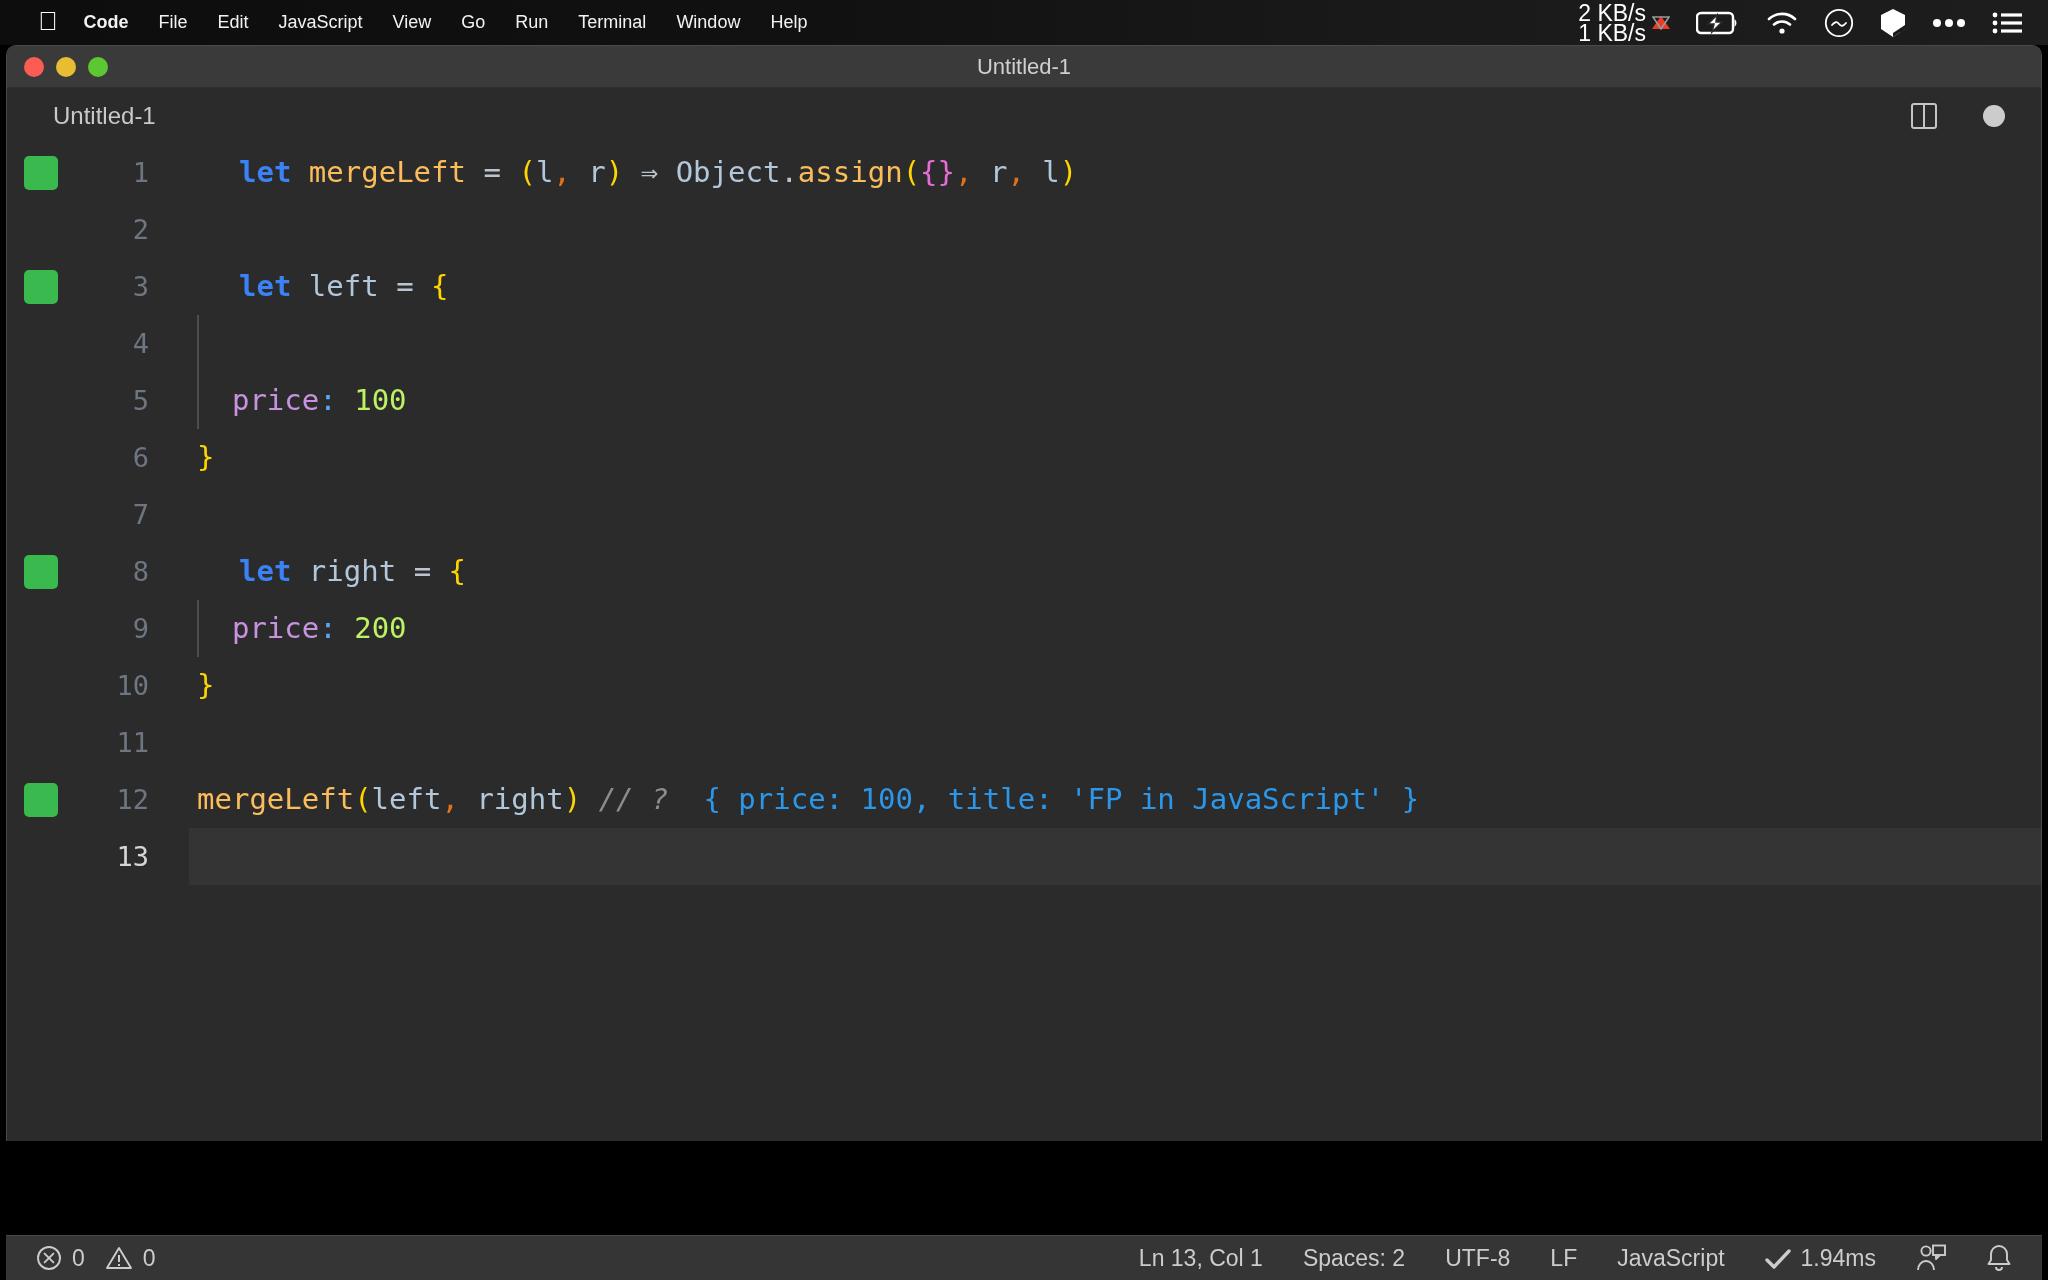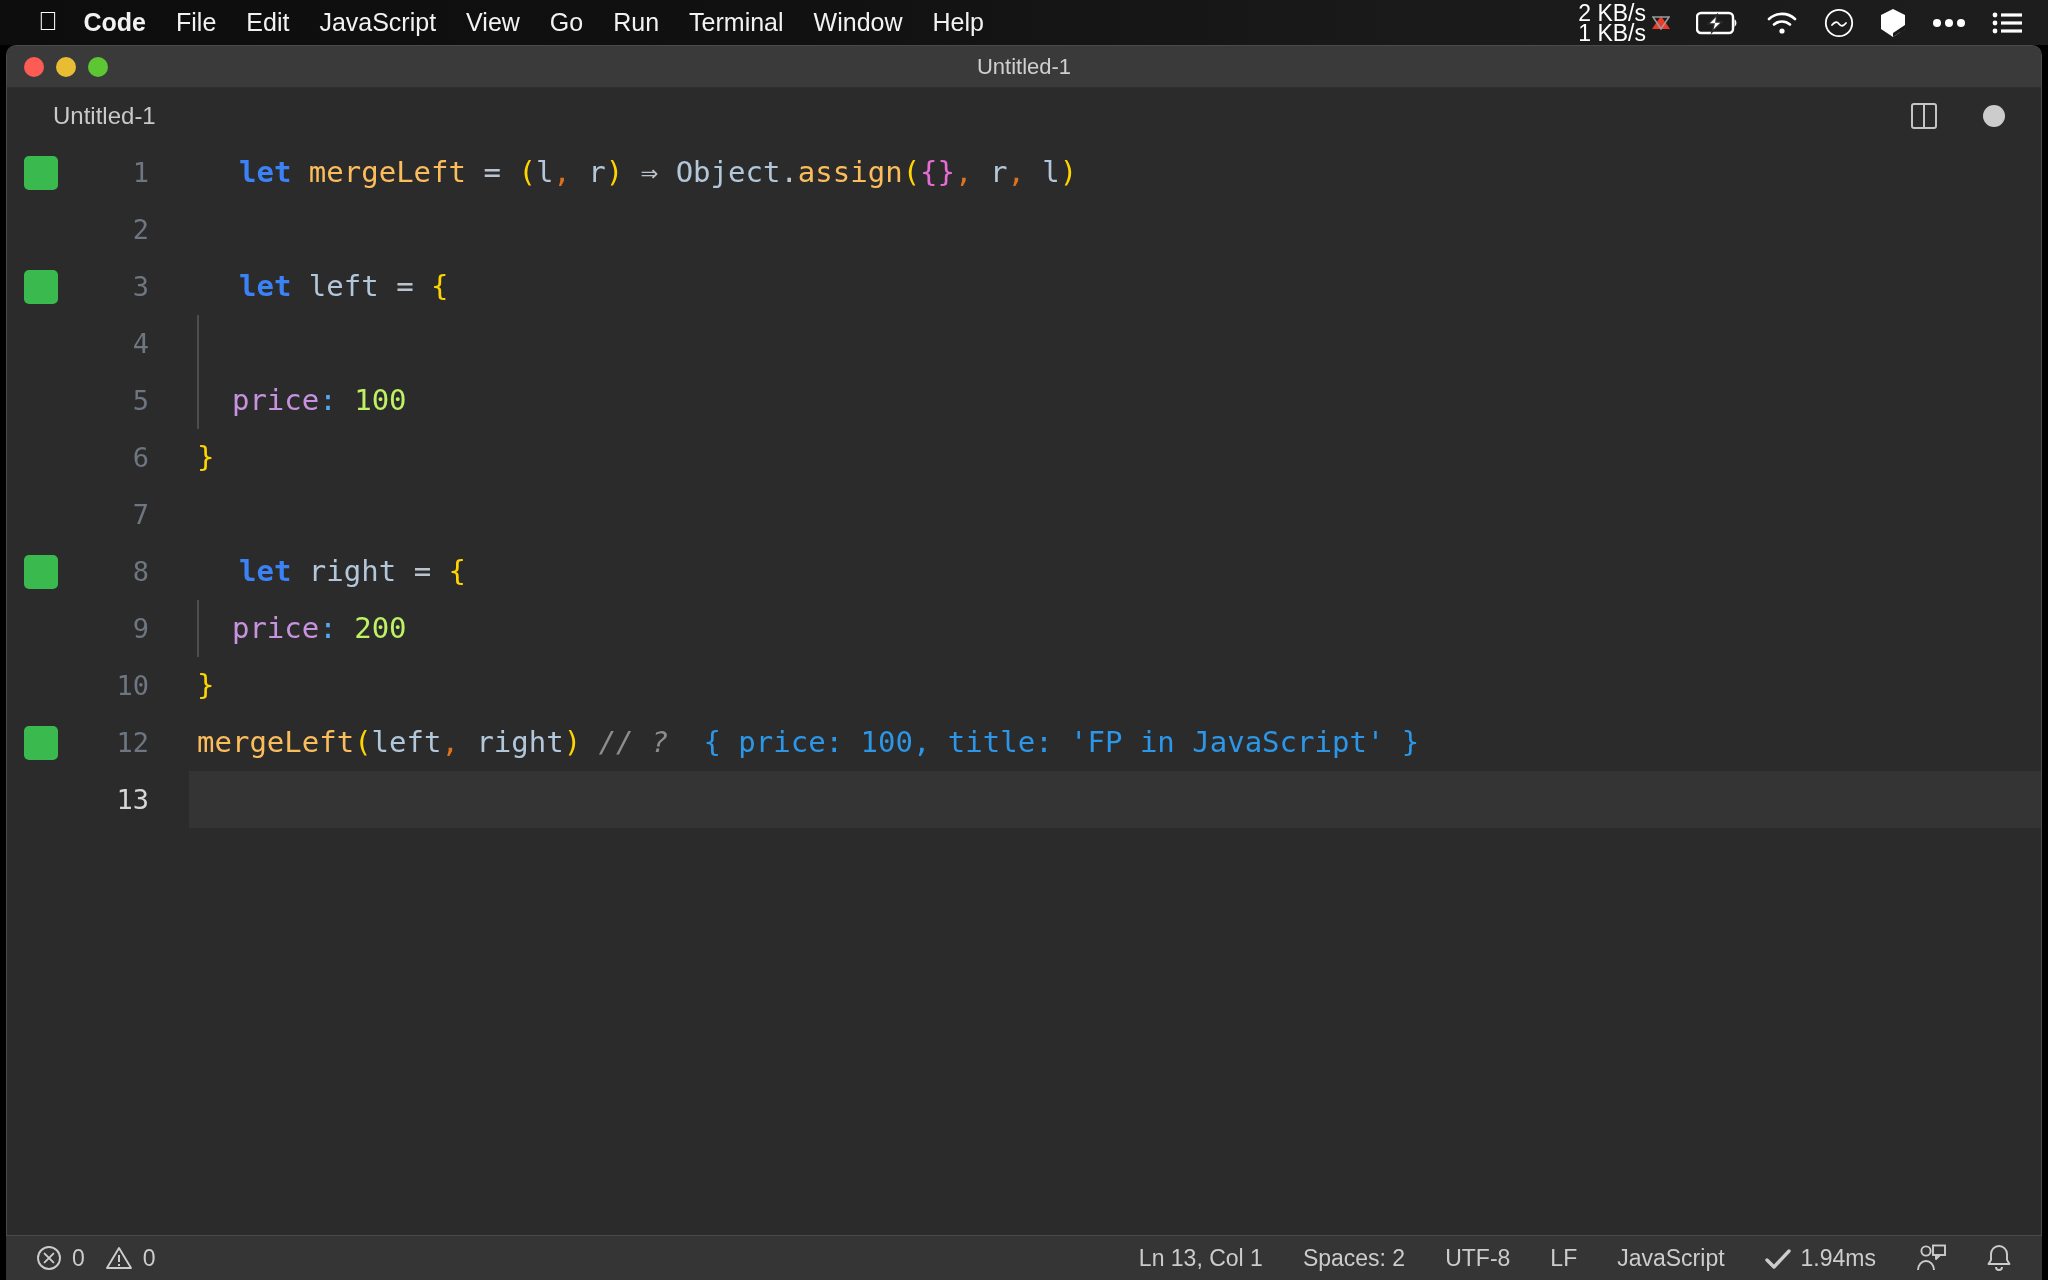--- a/index.html
+++ b/index.html
@@ -7,34 +7,34 @@
   body { font-family:"Liberation Sans", sans-serif; -webkit-font-smoothing:antialiased; }
 
   
   #menubar{
     position:absolute; left:0; top:0; width:2048px; height:45px;
     background:linear-gradient(to right,#0d0d0d 0%,#111 40%,#1a1a1a 70%,#1d1d1d 100%);
     display:flex; align-items:center; color:#fff;
   }
   #menubar .apple{ margin-left:38px; margin-right:26px; font-size:26px; line-height:1;
       position:relative; top:-2px; }
-  #menubar .mi{ font-size:25px; margin-right:30px; color:#f2f2f2; white-space:nowrap; }
+  #menubar .mi{ font-size:18px; margin-right:30px; color:#f2f2f2; white-space:nowrap; }
   #menubar .mi.bold{ font-weight:bold; }
   #menubar .spacer{ flex:1 1 auto; }
   #menubar .tray{ display:flex; align-items:center; margin-right:26px; }
   #menubar .tray > *{ margin-left:26px; }
   .netspeed{ display:flex; align-items:center; font-size:0; }
   .netspeed .nums{ display:inline-block; text-align:right; font-size:23px; line-height:20px; color:#fff; }
   .netspeed .arrows{ display:inline-block; margin-left:6px; }
   .tri{ width:0;height:0;border-left:9px solid transparent;border-right:9px solid transparent; }
   .tri.up{ border-bottom:13px solid #ec3b29; margin-bottom:3px; }
 
   
   #win{
-    position:absolute; left:6px; top:45px; width:2036px; height:1235px;
+    position:absolute; left:6px; top:45px; width:2036px; height:1096px;
     background:#2b2b2b; border-radius:10px 10px 0 0; overflow:hidden;
     border:1px solid #4a4a4a; border-bottom:none;
   }
   #titlebar{
     height:42px; background:#3a3a3a; position:relative;
     display:flex; align-items:center; border-bottom:1px solid #2f2f2f;
   }
   .traffic{ display:flex; align-items:center; margin-left:17px; }
   .dot{ width:20px;height:20px;border-radius:50%; margin-right:12px; }
   .dot.r{ background:#fc5c54; } .dot.y{ background:#e8bd34; } .dot.g{ background:#5cc733; }
@@ -242,20 +242,24 @@
       <div class="row">
         <div class="lnum">9</div>
         <div class="iguide"></div>
         <div class="code"><span class="op">  </span><span class="prop">price</span><span class="colon">:</span><span class="op"> </span><span class="num">200</span></div>
       </div>
       <div class="row">
         <div class="lnum">10</div>
         <div class="code"><span class="brace">}</span></div>
       </div>
       <div class="row">
+        <div class="lnum">11</div>
+        <div class="code"></div>
+      </div>
+      <div class="row">
         <div class="gutterbox"></div>
         <div class="lnum">12</div>
         <div class="code"><span class="fn">mergeLeft</span><span class="paren">(</span><span class="var">left</span><span class="comma">,</span><span class="op"> </span><span class="var">right</span><span class="paren">)</span><span class="op"> </span><span class="cmt">// ?</span><span class="op">  </span><span class="res">{ price: 100, title: 'FP in JavaScript' }</span></div>
       </div>
       <div class="row">
         <div class="hl"></div>
         <div class="lnum active">13</div>
         <div class="code"></div>
       </div>
     </div>

